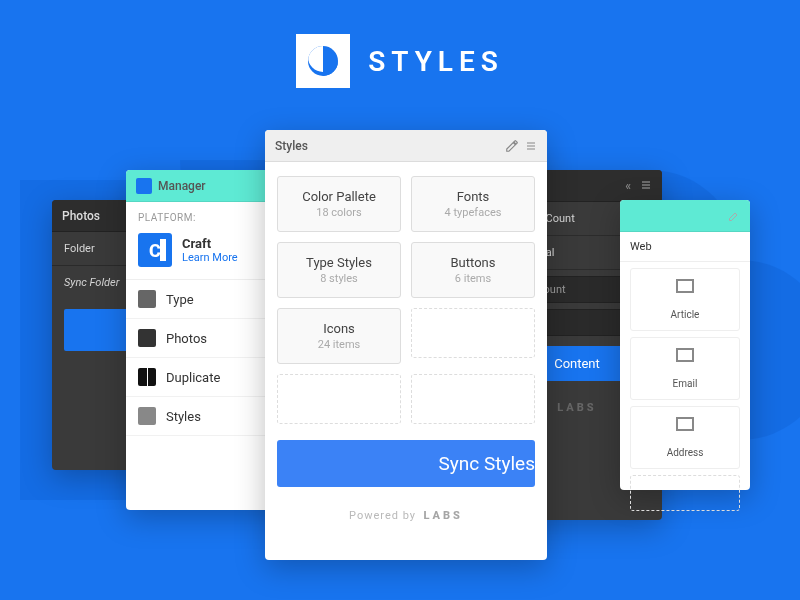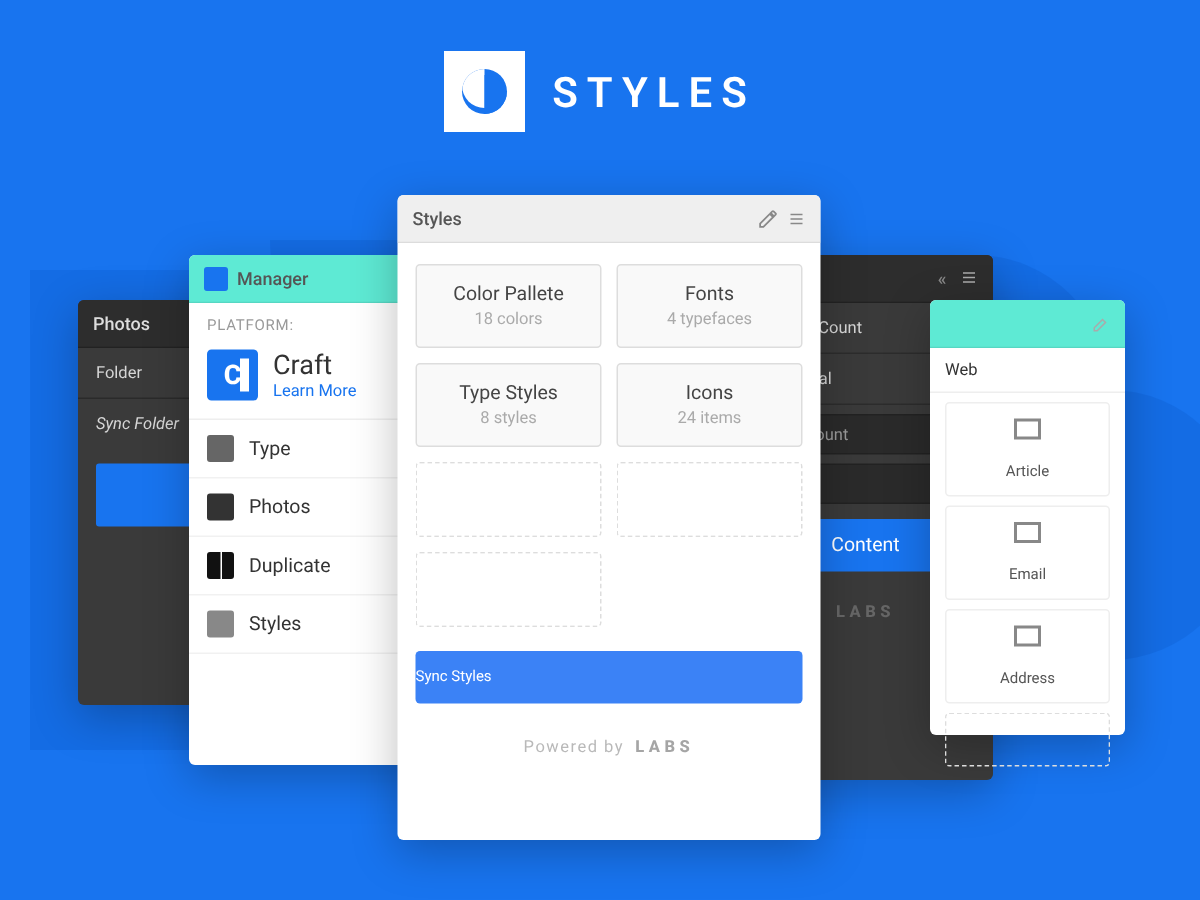--- a/index.html
+++ b/index.html
@@ -49,37 +49,37 @@
 .dark-tab { padding:10px 12px; border-bottom:1px solid #2a2a2a; font-size:11px; }
 .dark-row { padding:10px 12px; font-size:11px;font-style:italic; }
 .blue-block { margin:10px 12px; height: 42px; background:#1874ef; border-radius:2px; }
 
 
 .manager-panel { left: 126px; top: 40px; width: 170px; height: 340px; }
 .mgr-label { font-size:10px; color:#999; padding:10px 12px 4px; letter-spacing:0.5px; }
 .mgr-main { display:flex; gap:10px; align-items:center; padding:6px 12px 12px; border-bottom:1px solid #eee; }
 .craft-badge { width:34px; height:34px; background:#1874ef; color:#fff; display:flex; align-items:center; justify-content:center; font-weight:800; font-size:18px; border-radius:3px; position:relative; }
 .craft-badge::after { content:""; position:absolute; right:6px; top:6px; bottom:6px; width:6px; background:#fff; }
-.mgr-name { font-size:18px; font-weight:400; color:#333; }
+.mgr-name { font-size:13px; font-weight:700; color:#333; }
 .mgr-link { font-size:11px; color:#1874ef; cursor:pointer; }
 .mgr-item { display:flex; align-items:center; gap:10px; padding:10px 12px; border-bottom:1px solid #f1f1f1; font-size:13px; cursor:pointer; }
 .mgr-item .ic { width:18px; height:18px; background:#333; display:inline-block; border-radius:2px; }
 .mgr-item .ic.t { background:#666; }
 .mgr-item .ic.d { background:#111; position:relative; }
 .mgr-item .ic.d::after{content:"";position:absolute;left:9px;top:0;bottom:0;width:1px;background:#fff;}
 .mgr-item .ic.s { background:#888; }
 
 
 .styles-panel { left: 265px; top: 0px; width: 282px; height: 430px; z-index: 20; }
 .tiles { padding: 14px 12px 4px; display:grid; grid-template-columns: 1fr 1fr; gap:10px; }
 .tile { border:1px solid #ddd; background:#f9f9f9; border-radius:3px; text-align:center; padding:12px 4px; cursor:pointer; }
 .tile .tl { font-size:13px; color:#444; }
 .tile .sub { font-size:11px; color:#aaa; margin-top:2px; }
 .tile.ghost { border:1px dashed #ddd; background:transparent; height: 50px; }
-.sync-btn { margin: 12px; display:block; text-align:left; background:#3b82f6; color:#fff; font-size:10px; padding:12px 0; border-radius:3px; cursor:pointer; }
+.sync-btn { margin: 12px; display:block; text-align:right; background:#3b82f6; color:#fff; font-size:19px; padding:12px 0; border-radius:3px; cursor:pointer; }
 .styles-panel .panel-header { background:#efefef; }
 
 
 .dup-panel { left: 492px; top: 40px; width: 170px; height: 350px; }
 .dup-row { padding:10px 12px; font-size:11px; border-bottom:1px solid #2c2c2c; }
 .dup-field { background:#2a2a2a; border:1px solid #222; padding:6px 8px; font-size:11px; color:#999; border-radius:2px; margin:6px 12px; display:flex; justify-content:space-between; align-items:center; }
 .content-btn { margin:10px 12px; background:#1874ef; color:#fff; text-align:center; padding:10px 0; font-size:13px; border-radius:2px; cursor:pointer; }
 
 
 .web-panel { left: 620px; top: 70px; width: 130px; height: 290px; }
@@ -169,20 +169,24 @@
         </div>
       <div class="tile">
           <div class="tl">Fonts</div>
           <div class="sub">4 typefaces</div>
         </div>
       <div class="tile">
           <div class="tl">Type Styles</div>
           <div class="sub">8 styles</div>
         </div>
       <div class="tile">
+          <div class="tl">Buttons</div>
+          <div class="sub">6 items</div>
+        </div>
+      <div class="tile">
           <div class="tl">Icons</div>
           <div class="sub">24 items</div>
         </div>
       <div class="tile ghost"></div>
       <div class="tile ghost"></div>
       <div class="tile ghost"></div>
     </div>
     <div class="sync-btn">Sync Styles</div>
     <div class="powered">
       <span>Powered by</span>

